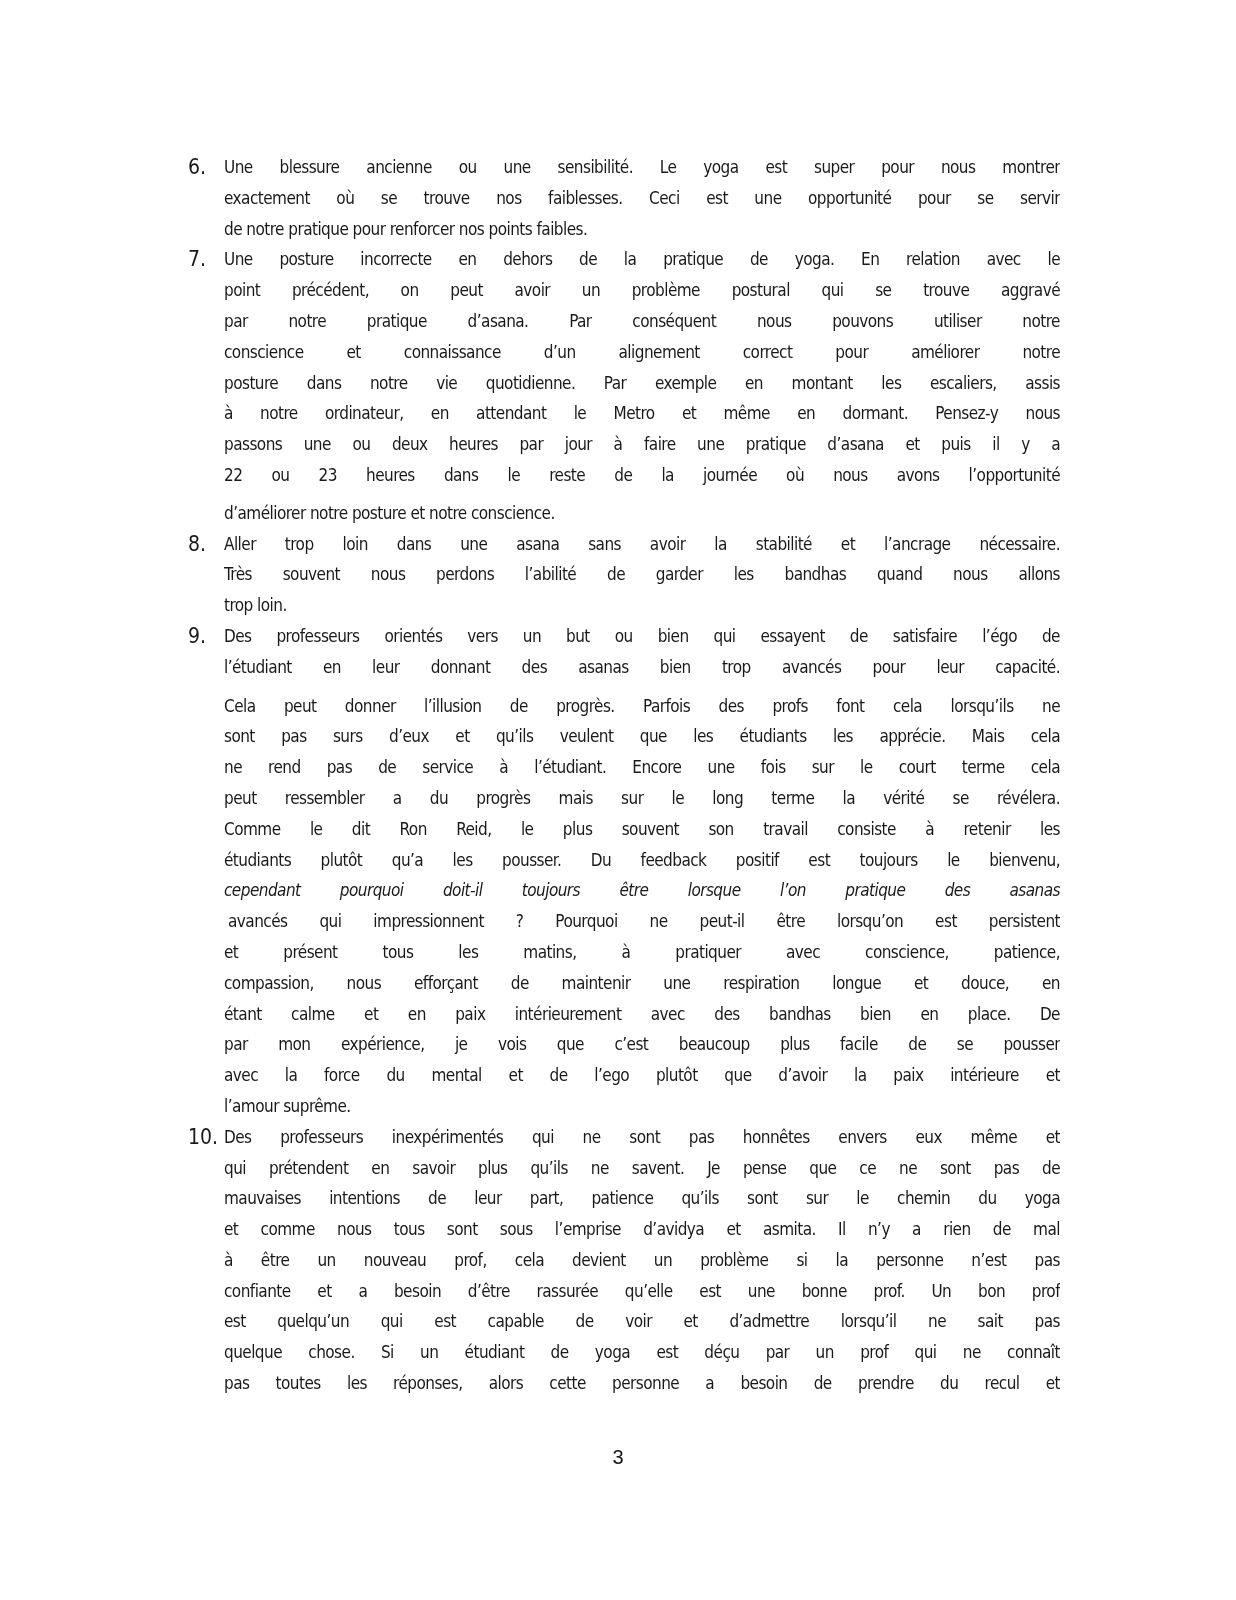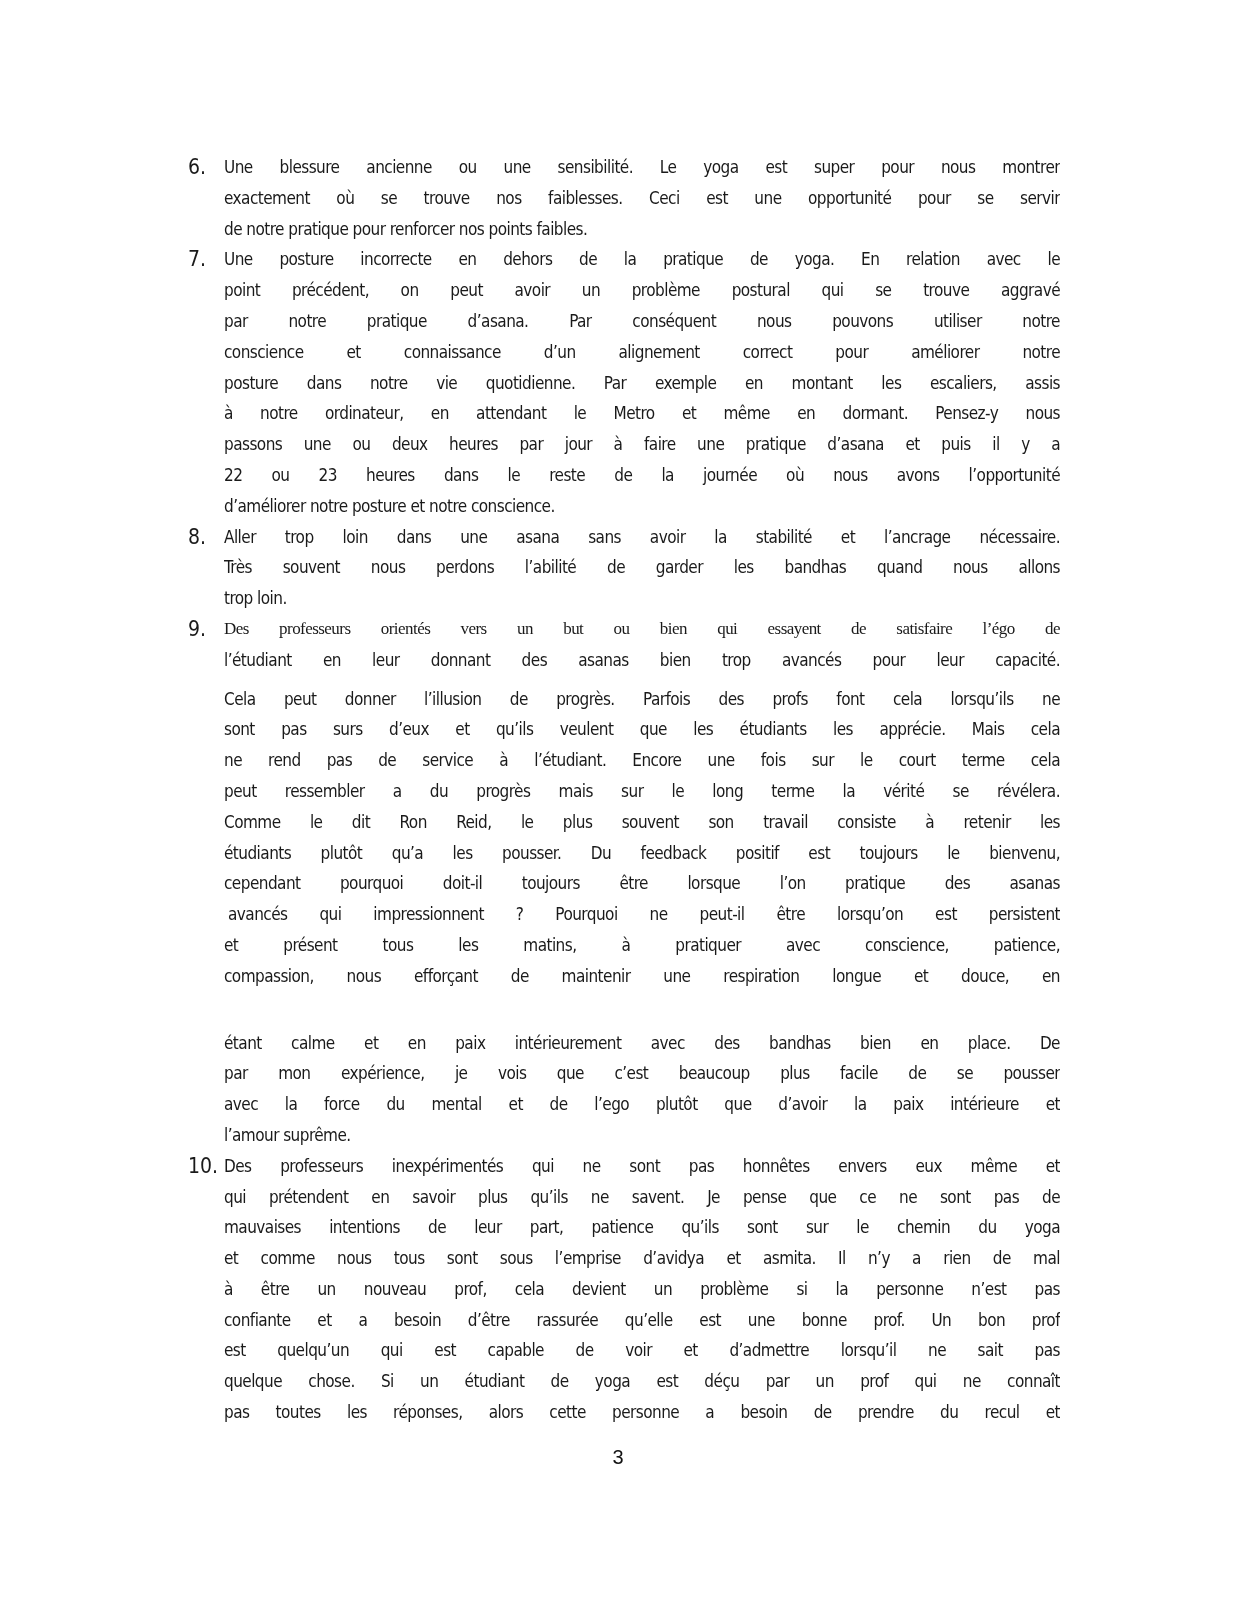--- a/index.html
+++ b/index.html
@@ -32,45 +32,45 @@
     <div class="item">
       <div class="num">7.</div>
       <div class="line" style="white-space: normal; overflow: hidden;">Une posture incorrecte en dehors de la pratique de yoga.  En relation avec le</div>
       <div class="line" style="white-space: normal; overflow: hidden;">point précédent, on peut avoir un problème postural qui se trouve aggravé</div>
       <div class="line" style="white-space: normal; overflow: hidden;">par notre pratique d’asana.  Par conséquent nous pouvons utiliser notre</div>
       <div class="line" style="white-space: normal; overflow: hidden;">conscience et connaissance d’un alignement correct pour améliorer notre</div>
       <div class="line" style="white-space: normal; overflow: hidden;">posture dans notre vie quotidienne.  Par exemple en montant les escaliers, assis</div>
       <div class="line" style="white-space: normal; overflow: hidden;">à notre ordinateur, en attendant le Metro et même en dormant.  Pensez-y nous</div>
       <div class="line" style="white-space: normal; overflow: hidden;">passons une ou deux heures par jour à faire une pratique d’asana et puis il y a</div>
       <div class="line" style="white-space: normal; overflow: hidden;">22 ou 23 heures dans le reste de la journée où nous avons l’opportunité</div>
-      <div class="line last" style="white-space: normal; overflow: hidden;">d’améliorer notre posture et notre conscience.</div>
+      <div class="line last" style="white-space: normal; overflow: hidden; margin-top: 7px;">d’améliorer notre posture et notre conscience.</div>
     </div>
 
     <div class="item">
       <div class="num">8.</div>
       <div class="line" style="white-space: normal; overflow: hidden;">Aller trop  loin dans une asana sans avoir la stabilité et l’ancrage nécessaire.</div>
       <div class="line" style="white-space: normal; overflow: hidden;">Très souvent nous perdons l’abilité de garder les bandhas quand nous allons</div>
       <div class="line last" style="white-space: normal; overflow: hidden;">trop loin.</div>
     </div>
 
     <div class="item">
       <div class="num">9.</div>
-      <div class="line" style="white-space: normal; overflow: hidden; font-family: Liberation Serif, serif;">Des professeurs orientés vers un but ou bien qui essayent de satisfaire l’égo de</div>
+      <div class="line" style="white-space: normal; overflow: hidden;">Des professeurs orientés vers un but ou bien qui essayent de satisfaire l’égo de</div>
       <div class="line" style="white-space: normal; overflow: hidden;">l’étudiant en leur donnant des asanas bien trop avancés pour leur capacité.</div>
       <div class="line" style="white-space: normal; overflow: hidden; margin-top: 8px;">Cela peut donner l’illusion de progrès.  Parfois des profs font cela lorsqu’ils ne</div>
       <div class="line" style="white-space: normal; overflow: hidden;">sont pas surs d’eux et qu’ils veulent que les étudiants les apprécie.  Mais cela</div>
       <div class="line" style="white-space: normal; overflow: hidden;">ne rend pas de service à l’étudiant.  Encore une fois sur le court terme cela</div>
       <div class="line" style="white-space: normal; overflow: hidden;">peut ressembler a du progrès mais sur le long terme la vérité se révélera.</div>
       <div class="line" style="white-space: normal; overflow: hidden;">Comme le dit Ron Reid, le plus souvent son travail consiste à retenir les</div>
       <div class="line" style="white-space: normal; overflow: hidden;">étudiants plutôt qu’a les pousser. Du feedback positif est toujours le bienvenu,</div>
-      <div class="line" style="white-space: normal; overflow: hidden;">cependant pourquoi doit-il toujours être lorsque l’on pratique des asanas</div>
+      <div class="line" style="white-space: normal; overflow: hidden; font-style: italic;">cependant pourquoi doit-il toujours être lorsque l’on pratique des asanas</div>
       <div class="line" style="white-space: normal; overflow: hidden; margin-left: 40px;">avancés qui impressionnent ?  Pourquoi ne peut-il être lorsqu’on est persistent</div>
       <div class="line" style="white-space: normal; overflow: hidden;">et présent tous les matins, à pratiquer avec conscience, patience,</div>
       <div class="line" style="white-space: normal; overflow: hidden;">compassion, nous efforçant de maintenir une respiration longue et douce, en</div>
-      <div class="line" style="white-space: normal; overflow: hidden; margin-top: 36px;">étant calme et en paix intérieurement avec des bandhas bien en place.  De</div>
+      <div class="line" style="white-space: normal; overflow: hidden;">étant calme et en paix intérieurement avec des bandhas bien en place.  De</div>
       <div class="line" style="white-space: normal; overflow: hidden;">par mon expérience, je vois que c’est beaucoup plus facile de se pousser</div>
       <div class="line" style="white-space: normal; overflow: hidden;">avec la force du mental et de l’ego plutôt que d’avoir la paix intérieure et</div>
       <div class="line last" style="white-space: normal; overflow: hidden;">l’amour suprême.</div>
     </div>
 
     <div class="item">
       <div class="num">10.</div>
       <div class="line" style="white-space: normal; overflow: hidden;">Des professeurs inexpérimentés qui ne sont pas honnêtes envers eux même et</div>
       <div class="line" style="white-space: normal; overflow: hidden;">qui prétendent en savoir plus qu’ils ne savent.  Je pense que ce ne sont pas de</div>
       <div class="line" style="white-space: normal; overflow: hidden;">mauvaises intentions de leur part, patience qu’ils sont sur le chemin du yoga</div>

